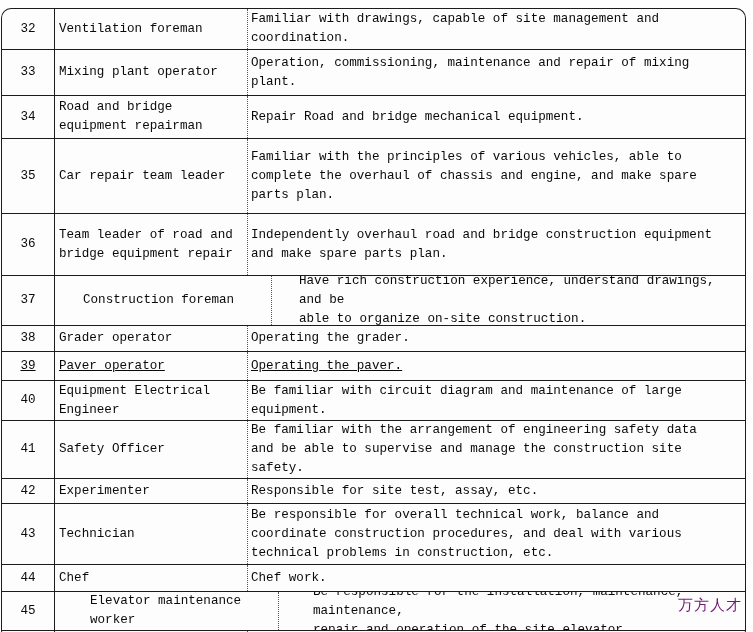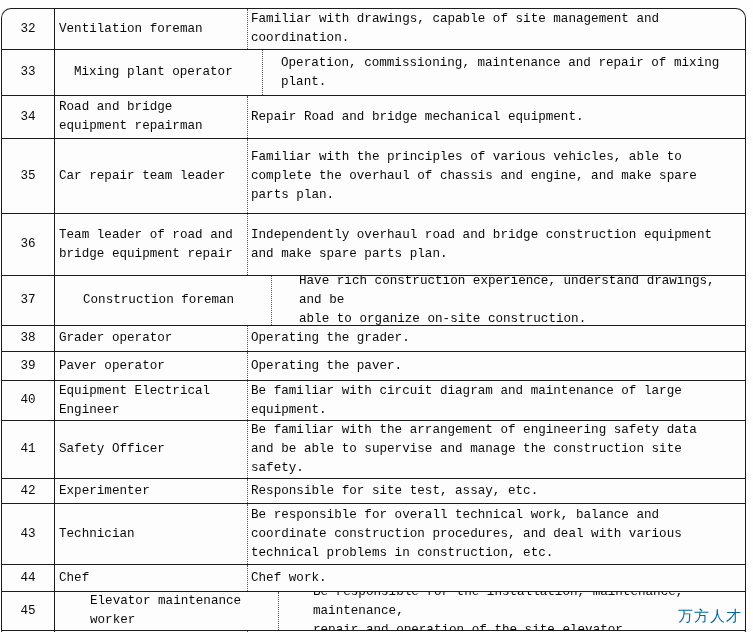--- a/index.html
+++ b/index.html
@@ -43,42 +43,42 @@
     border-right: 1px dotted #555;
     flex: none;
   }
   .cell.desc {
     flex: 1;
     padding-left: 3px;
     padding-right: 2px;
   }
   
   #rows .row:nth-child(1)  { height: 41px; }
-  #rows .row:nth-child(2)  { height: 46px; gap: 15px; }
+  #rows .row:nth-child(2)  { height: 46px; }
   #rows .row:nth-child(3)  { height: 43px; }
   #rows .row:nth-child(4)  { height: 75px; }
   #rows .row:nth-child(5)  { height: 62px; }
   #rows .row:nth-child(6)  { height: 50px; gap: 24px; }
   #rows .row:nth-child(7)  { height: 26px; }
-  #rows .row:nth-child(8)  { height: 29px; }
+  #rows .row:nth-child(8)  { height: 29px; text-decoration: underline; }
   #rows .row:nth-child(9)  { height: 40px; }
   #rows .row:nth-child(10) { height: 58px; }
   #rows .row:nth-child(11) { height: 25px; }
   #rows .row:nth-child(12) { height: 61px; }
   #rows .row:nth-child(13) { height: 27px; }
   #rows .row:nth-child(14) { height: 39px; gap: 31px; }
   .row.partial { height: 9px; border-bottom: none; }
 
   .watermark {
     position: absolute;
     right: 11px;
-    bottom: 6px;
+    bottom: 17px;
     font-size: 15px;
     letter-spacing: 1px;
-    color: #0369a1;
+    color: #701a75;
     font-family: "Liberation Sans", "DejaVu Sans", sans-serif;
     z-index: 5;
   }
 </style>
 </head>
 <body>
 
 <div class="table">
   <div id="rows">
   <div class="row">

